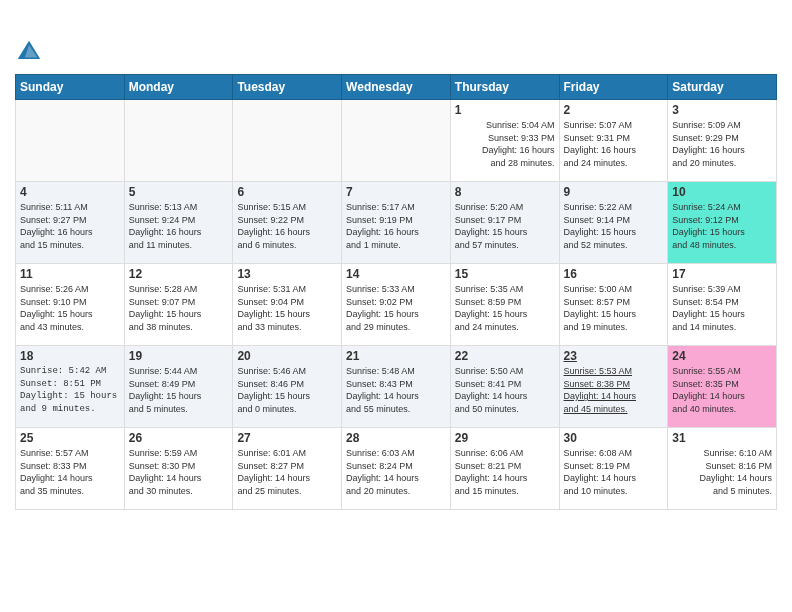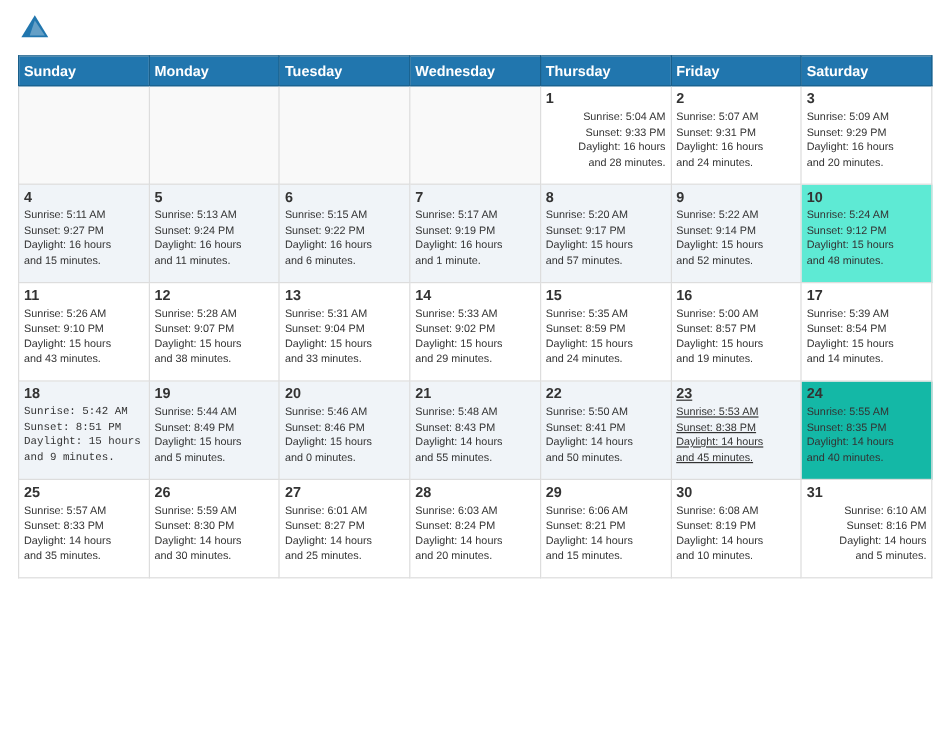--- a/index.html
+++ b/index.html
@@ -9,20 +9,21 @@
       width: 792px;
       height: 612px;
       overflow: hidden;
     }
     .page {
       width: 792px;
       height: 450px;
       padding: 10px 15px;
       display: flex;
       flex-direction: column;
+      margin-top: 28px;
     }
     .header {
       display: flex;
       justify-content: space-between;
       align-items: flex-start;
       margin-bottom: 8px;
     }
     .logo {
       display: flex;
       align-items: center;
@@ -301,21 +302,21 @@
 Daylight: 14 hours
 and 50 minutes.</div>
           </td>
           <td style="background: rgb(240, 244, 248); text-decoration: underline;">
             <span class="day-number">23</span>
             <div class="day-info" style="white-space: pre-line;">Sunrise: 5:53 AM
 Sunset: 8:38 PM
 Daylight: 14 hours
 and 45 minutes.</div>
           </td>
-          <td style="background: #14b8a6;">
+          <td style="background: #f9a8d4;">
             <span class="day-number">24</span>
             <div class="day-info" style="white-space: pre-line;">Sunrise: 5:55 AM
 Sunset: 8:35 PM
 Daylight: 14 hours
 and 40 minutes.</div>
           </td>
         </tr>
         <tr>
           <td>
             <span class="day-number">25</span>

